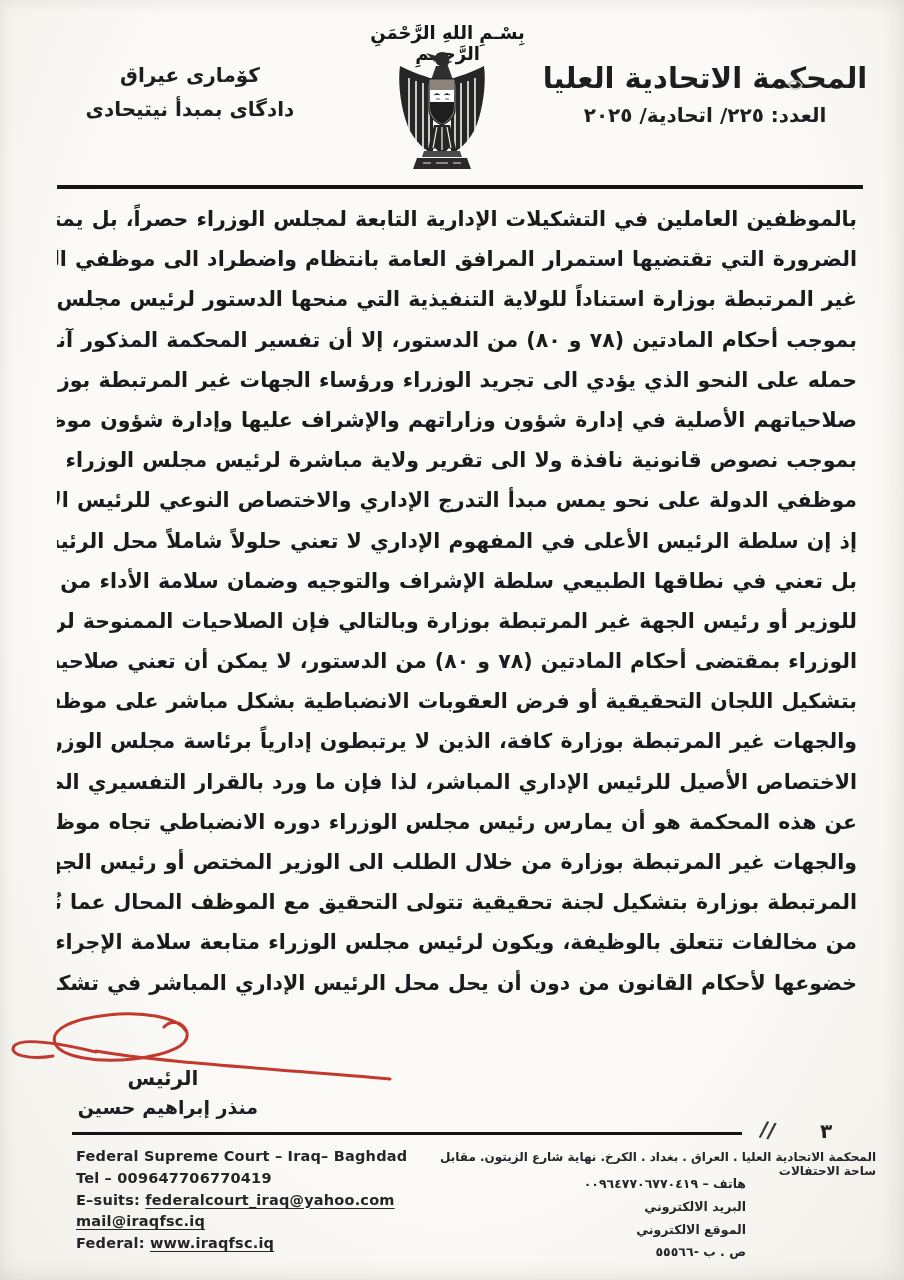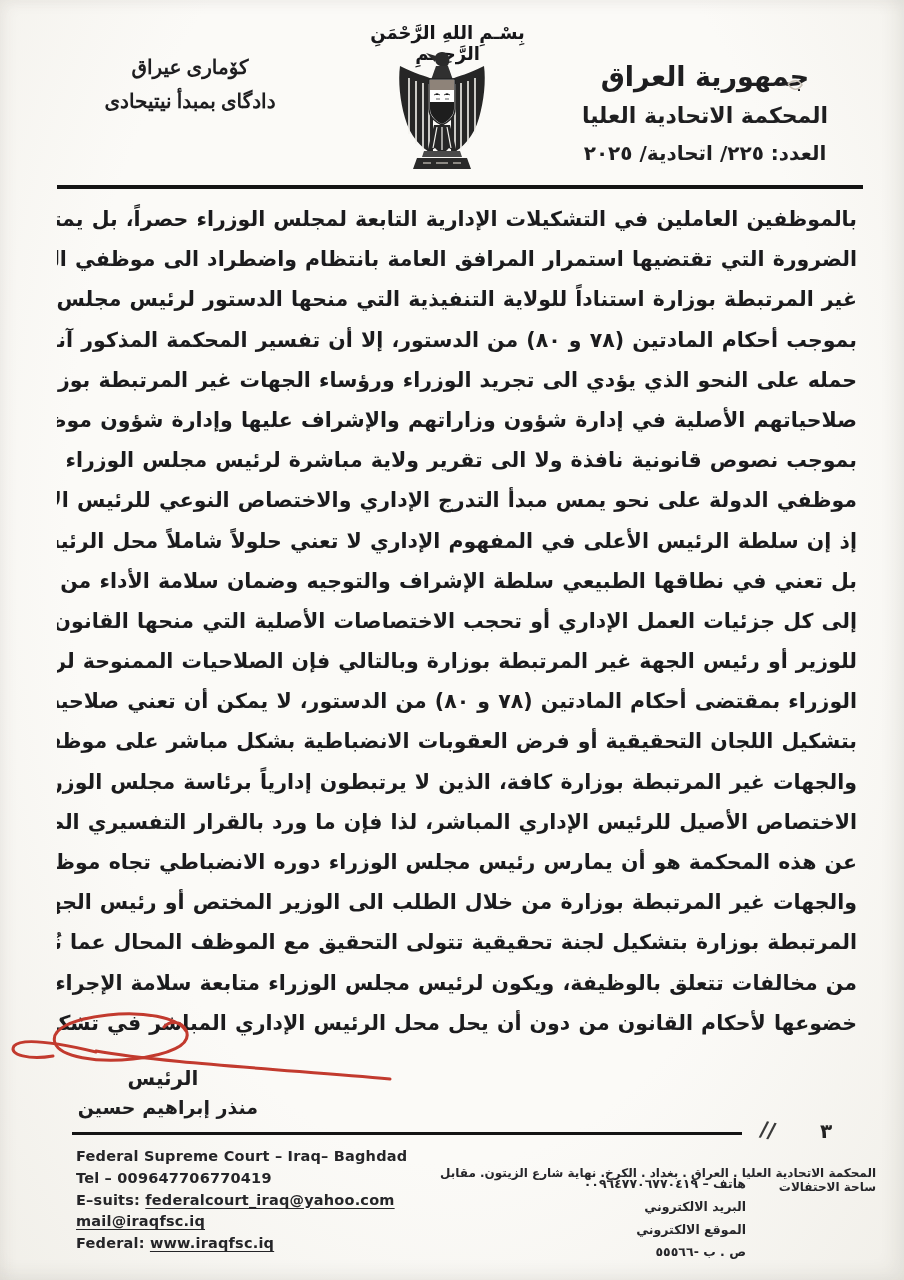--- a/index.html
+++ b/index.html
@@ -8,29 +8,29 @@
     background:
       radial-gradient(ellipse at 50% 40%, #fbfaf7 60%, #f1efe9 100%),
       #f8f7f3;
     box-shadow:inset -8px -6px 18px rgba(70,65,55,.08), inset 6px 4px 14px rgba(70,65,55,.05);
     font-family:"DejaVu Sans", sans-serif;
     color:#1e1e20;
     overflow:hidden;
   }
   .abs{position:absolute;}
   
-  .hdr-left{left:50px;top:50px;width:280px;text-align:center;direction:rtl;font-family:Liberation Serif, serif;}
+  .hdr-left{left:50px;top:58px;width:280px;text-align:center;direction:rtl;}
   .hdr-left .l1{font-size:20px;font-weight:bold;line-height:34px;}
   .hdr-left .l2{font-size:20px;font-weight:bold;line-height:34px;}
   .bismillah{left:340px;top:22px;width:215px;text-align:center;font-size:18px;font-weight:bold;
     direction:rtl;letter-spacing:.5px;color:#17171a;}
   .emblem{left:392px;top:50px;width:100px;height:128px;}
   .hdr-right{right:34px;top:58px;width:330px;text-align:center;direction:rtl;}
   .hdr-right .country{font-size:27px;font-weight:900;line-height:38px;letter-spacing:-.5px;}
-  .hdr-right .court{font-size:22px;font-weight:900;line-height:40px;letter-spacing:-.5px;}
+  .hdr-right .court{font-size:29px;font-weight:900;line-height:40px;letter-spacing:-.5px;}
   .hdr-right .refno{font-size:20px;font-weight:bold;line-height:34px;margin-top:0;}
   .rule-top{left:57px;top:185px;width:806px;height:4px;background:#141414;}
   
   .doc-body{left:57px;top:199px;width:800px;direction:rtl;}
   .bline{
     font-size:20.5px;font-weight:bold;height:40.2px;line-height:40.2px;
     text-align:justify;text-align-last:justify;overflow:hidden;white-space:nowrap;
     color:#1b1b1d;word-spacing:1px;
   }
   
@@ -38,21 +38,21 @@
   .sig-name{left:58px;top:1096px;width:200px;direction:rtl;font-size:19px;font-weight:bold;}
   
   .rule-bottom{left:72px;top:1132px;width:670px;height:3px;background:#141414;}
   .hand-mark{left:760px;top:1118px;font-size:21px;font-weight:bold;color:#3a3a3a;transform:rotate(10deg);}
   .page-num{left:820px;top:1119px;font-size:20px;font-weight:900;color:#222;}
   .ftr-left{left:76px;top:1146px;width:420px;font-size:14.5px;font-weight:bold;line-height:21.8px;
     letter-spacing:.2px;color:#252528;}
   .ftr-left .u{text-decoration:underline;text-underline-offset:3px;}
   .ftr-left .gap{display:inline-block;width:16px;}
   .ftr-ar{direction:rtl;text-align:right;font-weight:bold;color:#26262a;}
-  .ftr-ar-address{right:28px;top:1150px;width:450px;font-size:12px;margin-top:16px;}
+  .ftr-ar-address{right:28px;top:1150px;width:450px;font-size:12px;}
   .ftr-ar-line{right:158px;font-size:12.5px;}
   .ink{pointer-events:none;z-index:6;left:0;top:0;}
 </style>
 </head>
 <body>
 
 <div class="page">
 
   <div class="abs hdr-left" dir="rtl">
     <div class="l1">كۆمارى عيراق</div>
@@ -102,39 +102,37 @@
       <path d="M25 108 L75 108 L79 119 L21 119 Z" fill="#2a2a2a"></path>
       <g stroke="#cfcac2" stroke-width="1.2">
         <path d="M31 113 h8"></path>
           <path d="M44 113 h12"></path>
           <path d="M61 113 h8"></path>
       </g>
     </svg>
   </div>
 
   <div class="abs hdr-right" dir="rtl">
-    <div class="country">جمهورية العراق</div>
     <div class="court">المحكمة الاتحادية العليا</div>
     <div class="refno">العدد: ٢٢٥/ اتحادية/ ٢٠٢٥</div>
   </div>
 
   <div class="abs rule-top"></div>
 
   <div class="abs doc-body" dir="rtl" lang="ar">
     <div class="bline">بالموظفين العاملين في التشكيلات الإدارية التابعة لمجلس الوزراء حصراً، بل يمتد عند</div>
     <div class="bline">الضرورة التي تقتضيها استمرار المرافق العامة بانتظام واضطراد الى موظفي الوزارات والجهات</div>
     <div class="bline">غير المرتبطة بوزارة استناداً للولاية التنفيذية التي منحها الدستور لرئيس مجلس الوزراء</div>
     <div class="bline">بموجب أحكام المادتين (٧٨ و ٨٠) من الدستور، إلا أن تفسير المحكمة المذكور آنفاً لا يمكن</div>
     <div class="bline">حمله على النحو الذي يؤدي الى تجريد الوزراء ورؤساء الجهات غير المرتبطة بوزارة من</div>
     <div class="bline">صلاحياتهم الأصلية في إدارة شؤون وزاراتهم والإشراف عليها وإدارة شؤون موظفيهم الثابتة</div>
     <div class="bline">بموجب نصوص قانونية نافذة ولا الى تقرير ولاية مباشرة لرئيس مجلس الوزراء على جميع</div>
     <div class="bline">موظفي الدولة على نحو يمس مبدأ التدرج الإداري والاختصاص النوعي للرئيس الإداري المباشر</div>
     <div class="bline">إذ إن سلطة الرئيس الأعلى في المفهوم الإداري لا تعني حلولاً شاملاً محل الرئيس الأدنى،</div>
     <div class="bline">بل تعني في نطاقها الطبيعي سلطة الإشراف والتوجيه وضمان سلامة الأداء من دون أن تمتد</div>
-    <div class="bline">إلى كل جزئيات العمل الإداري أو تحجب الاختصاصات الأصلية التي منحها القانون</div>
     <div class="bline">للوزير أو رئيس الجهة غير المرتبطة بوزارة وبالتالي فإن الصلاحيات الممنوحة لرئيس مجلس</div>
     <div class="bline">الوزراء بمقتضى أحكام المادتين (٧٨ و ٨٠) من الدستور، لا يمكن أن تعني صلاحية مطلقة</div>
     <div class="bline">بتشكيل اللجان التحقيقية أو فرض العقوبات الانضباطية بشكل مباشر على موظفي الوزارات</div>
     <div class="bline">والجهات غير المرتبطة بوزارة كافة، الذين لا يرتبطون إدارياً برئاسة مجلس الوزراء عملاً بمبدأ</div>
     <div class="bline">الاختصاص الأصيل للرئيس الإداري المباشر، لذا فإن ما ورد بالقرار التفسيري الصادر</div>
     <div class="bline">عن هذه المحكمة هو أن يمارس رئيس مجلس الوزراء دوره الانضباطي تجاه موظفي الوزارات</div>
     <div class="bline">والجهات غير المرتبطة بوزارة من خلال الطلب الى الوزير المختص أو رئيس الجهة غير</div>
     <div class="bline">المرتبطة بوزارة بتشكيل لجنة تحقيقية تتولى التحقيق مع الموظف المحال عما نُسب إليه</div>
     <div class="bline">من مخالفات تتعلق بالوظيفة، ويكون لرئيس مجلس الوزراء متابعة سلامة الإجراءات وضمان</div>
     <div class="bline">خضوعها لأحكام القانون من دون أن يحل محل الرئيس الإداري المباشر في تشكيل اللجان</div>

